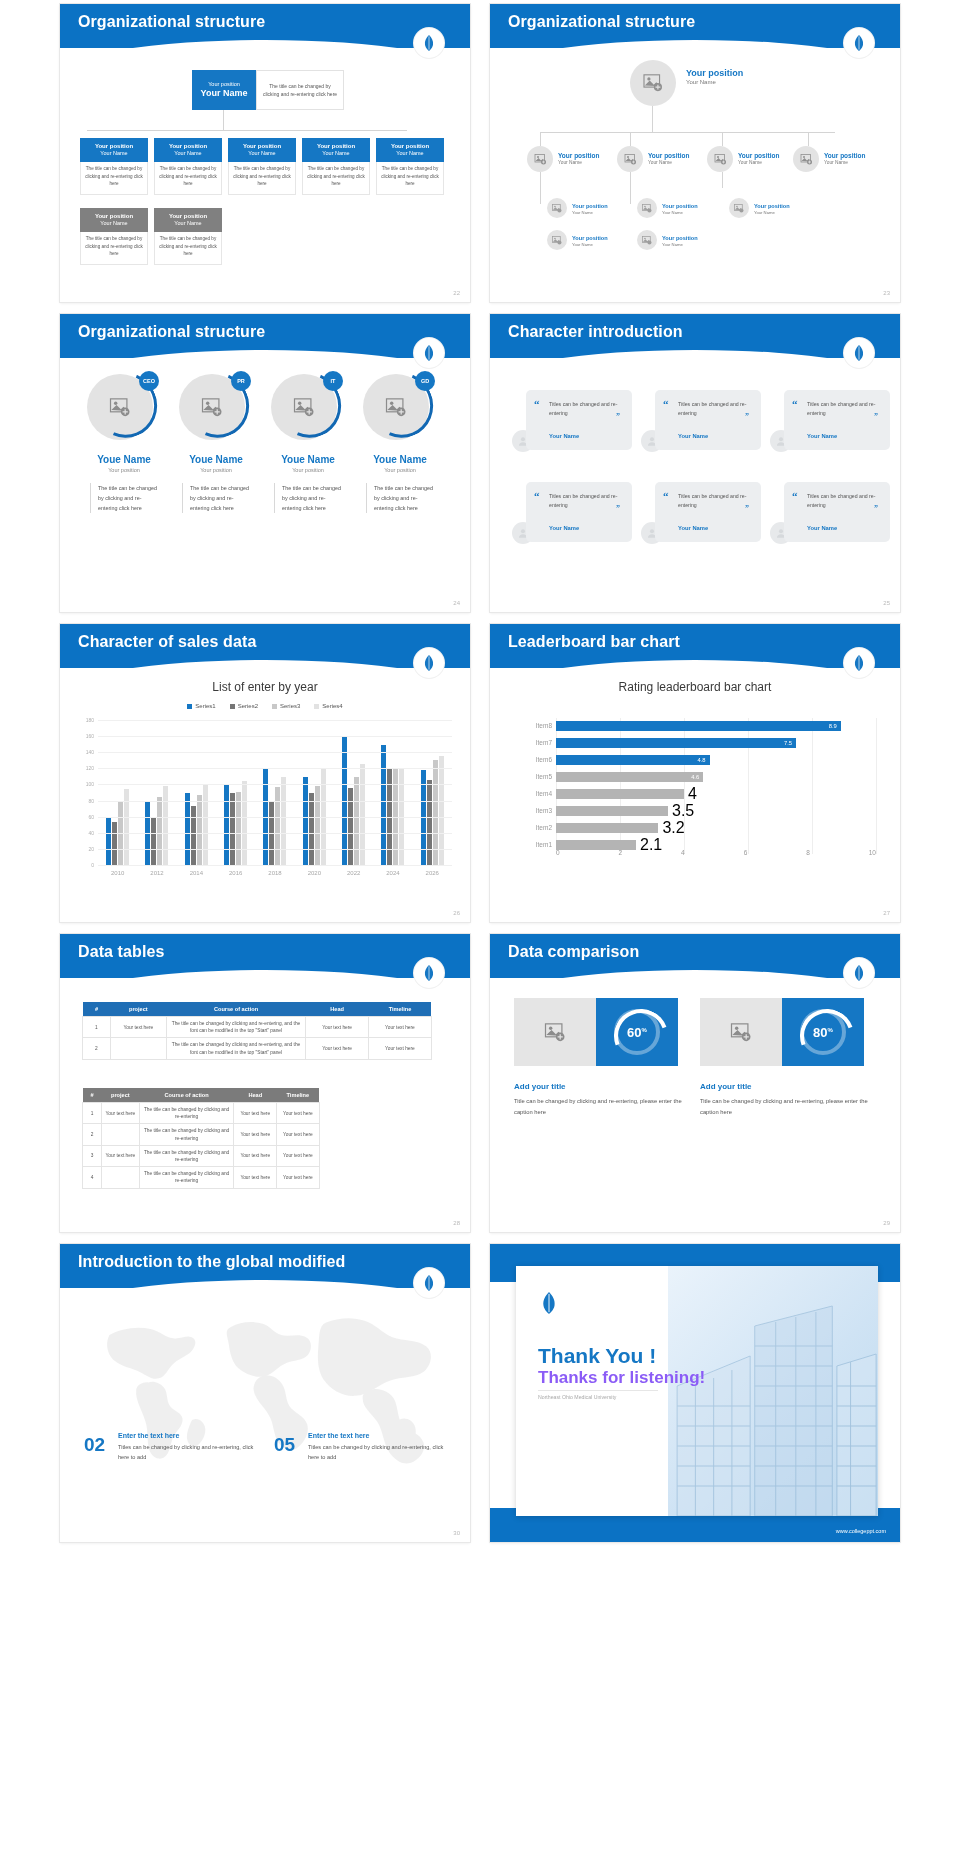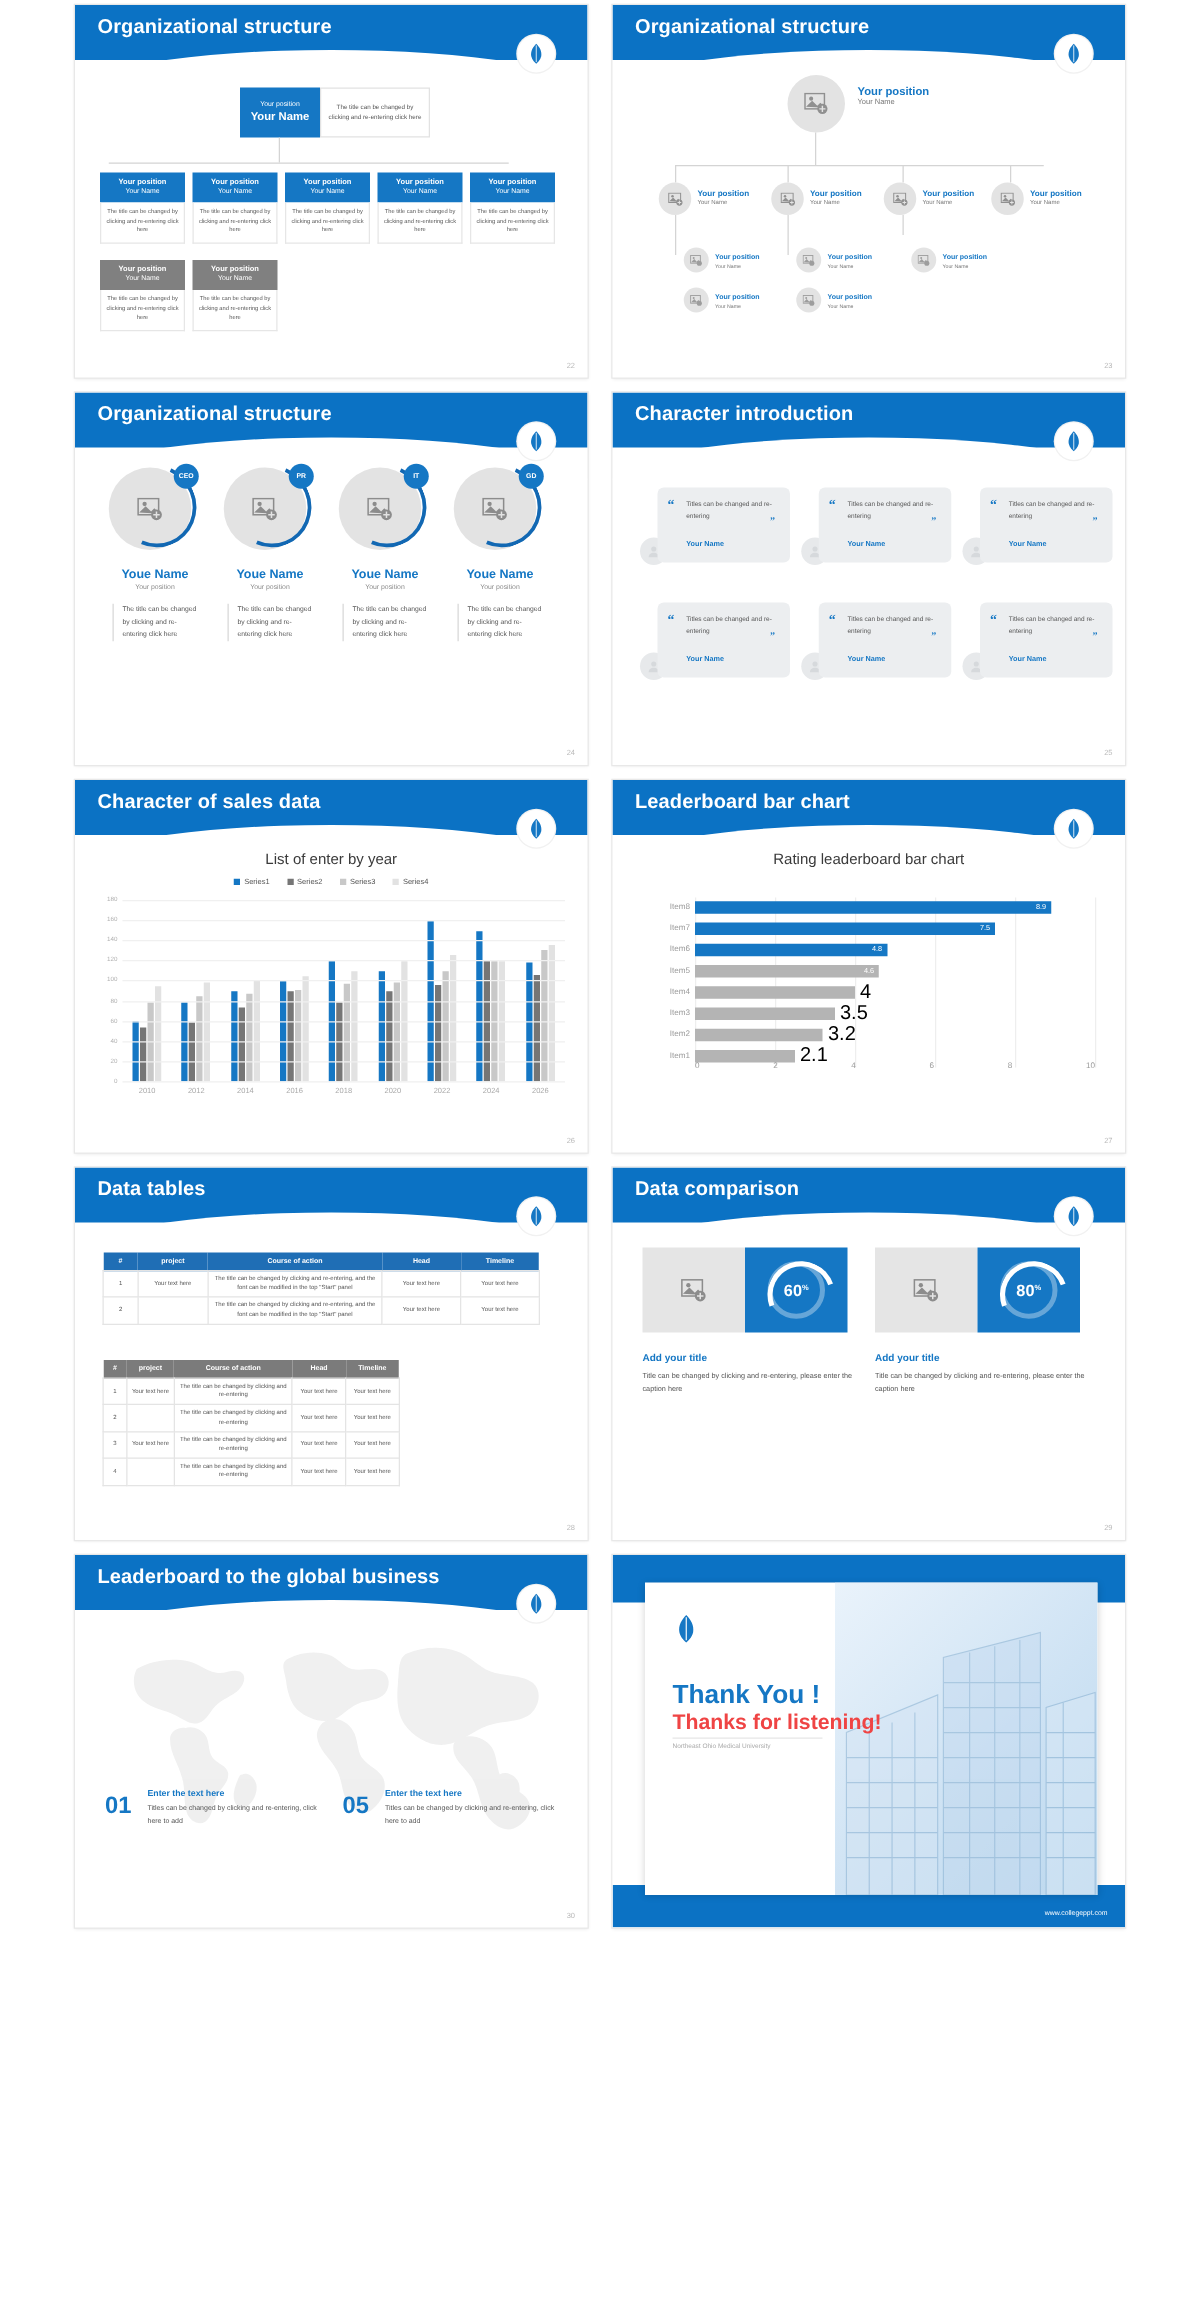--- a/index.html
+++ b/index.html
@@ -106,21 +106,21 @@
   .ntxt .p { font-size:5.6px; color:#555; line-height:1.8; margin-top:3px; }
 
   
   .ty-wrap { position:absolute; inset:0; background:#fff; overflow:hidden;}
   .ty-band { position:absolute; left:0; top:0; width:100%; height:38px; background:#0b72c4;}
   .ty-bandb { position:absolute; left:0; bottom:0; width:100%; height:34px; background:#0b72c4;}
   .ty-card { position:absolute; left:26px; top:22px; right:22px; bottom:26px; background:#fff; box-shadow:0 1px 6px rgba(0,0,0,.18); overflow:hidden;}
   .ty-bld { position:absolute; right:0; top:0; bottom:0; width:58%; background:linear-gradient(135deg,#eaf3fb 0%,#cfe3f4 55%,#bcd8ee 100%); }
   .ty-logo { position:absolute; left:22px; top:24px; }
   .ty-t1 { position:absolute; left:22px; top:78px; font-size:21px; font-weight:bold; color:#1577c4; }
-  .ty-t2 { position:absolute; left:22px; top:102px; font-size:17px; font-weight:bold; color:#ef4444; }
+  .ty-t2 { position:absolute; left:22px; top:102px; font-size:17px; font-weight:bold; color:#8b5cf6; }
   .ty-sub { position:absolute; left:22px; top:128px; font-size:5.2px; color:#aaa; }
   .ty-site { position:absolute; right:14px; bottom:8px; font-size:5.5px; color:#fff; }
   .ty-line { position:absolute; left:22px; top:124px; width:120px; height:1px; background:#e6e6e6;}
 </style>
 </head>
 <body>
 
 <div class="grid">
 
   <div class="slide">
@@ -858,42 +858,42 @@
     <div class="dc-h" style="left:210px; top:148px;">Add your title</div>
     <div class="dc-p" style="left:210px; top:162px;">Title can be changed by clicking and re-entering, please enter the caption here</div>
 
     <div class="pgnum">29</div>
   </div>
 
   <div class="slide">
     <div class="hdr">
         <div class="wave"></div>
       </div>
-    <div class="hdr-title">Leaderboard to the global business</div>
+    <div class="hdr-title">Introduction to the global modified</div>
     <div class="logo-badge">
       <svg viewBox="0 0 24 26">
           <path d="M12 1c4 4 7 9 6 15-1 5-5 8-6 9-1-1-5-4-6-9C5 10 8 5 12 1z" fill="#1577c4"></path>
           <path d="M12 3v20" stroke="#fff" stroke-width="1"></path>
         </svg>
     </div>
 
     <svg class="map" viewBox="0 0 400 170">
       <g fill="#e3e3e3">
         <path d="M48 38c10-6 26-9 40-6 9 2 14 8 22 9 7 1 12-3 18-1 5 2 4 8 1 12-4 6-12 8-18 13-6 5-8 13-15 15-6 2-12-3-18-6-8-4-18-5-25-11-6-5-10-15-5-25z"></path>
         <path d="M86 84c5-2 12 1 15 5 4 5 2 13 6 18 4 5 11 6 12 12 1 7-6 12-9 18-3 7-3 16-9 20-5 3-12-1-14-7-3-9-1-19-4-28-3-11-10-20-9-31 1-5 7-8 12-7z"></path>
         <path d="M166 30c9-5 21-6 31-3 7 2 11 9 18 11 8 2 17-2 24 2 6 3 6 12 2 17-5 6-14 5-21 8-8 3-13 11-21 13-9 2-19-2-26-8-6-6-8-15-9-23-1-7-5-14 2-17z"></path>
         <path d="M196 78c7-3 16 1 20 8 4 6 3 15 7 21 5 7 14 9 17 17 3 9-3 19-10 24-6 4-14 0-18-6-5-8-4-18-9-26-5-9-14-15-15-26 0-5 3-10 8-12z"></path>
         <path d="M258 26c12-5 26-6 38-2 10 3 17 12 27 16 11 4 24 2 33 9 7 6 5 18-2 24-9 7-22 5-33 9-12 4-21 14-34 15-12 1-24-6-31-16-6-9-6-21-5-32 1-9 0-20 7-23z"></path>
         <path d="M300 92c8-4 19 0 24 7 5 8 3 19 9 26 6 7 17 8 20 17 3 8-4 17-12 20-8 3-16-3-21-10-6-9-6-21-12-30-5-8-14-13-14-23 0-4 2-6 6-7z"></path>
         <path d="M330 120c6-3 13 1 15 7 2 7-1 14-5 19-4 5-10 6-13 2-4-5-2-13 0-19 1-4 0-7 3-9z"></path>
         <path d="M130 120c5-2 10 3 11 8 1 6-2 12-6 16-4 4-9 2-11-3-2-6 1-13 3-18 1-2 1-3 3-3z"></path>
       </g>
     </svg>
 
-    <div class="num" style="left:24px; top:190px;">01</div>
+    <div class="num" style="left:24px; top:190px;">02</div>
     <div class="ntxt" style="left:58px; top:188px;">
       <div class="h">Enter the text here</div>
       <div class="p">Titles can be changed by clicking and re-entering, click here to add</div>
     </div>
 
     <div class="num" style="left:214px; top:190px;">05</div>
     <div class="ntxt" style="left:248px; top:188px;">
       <div class="h">Enter the text here</div>
       <div class="p">Titles can be changed by clicking and re-entering, click here to add</div>
     </div>

